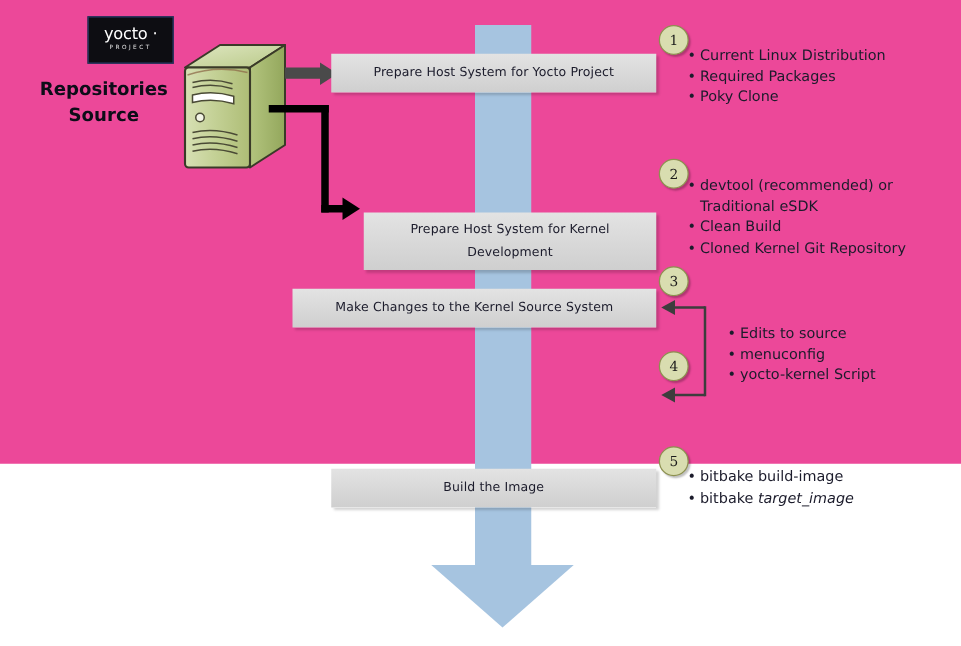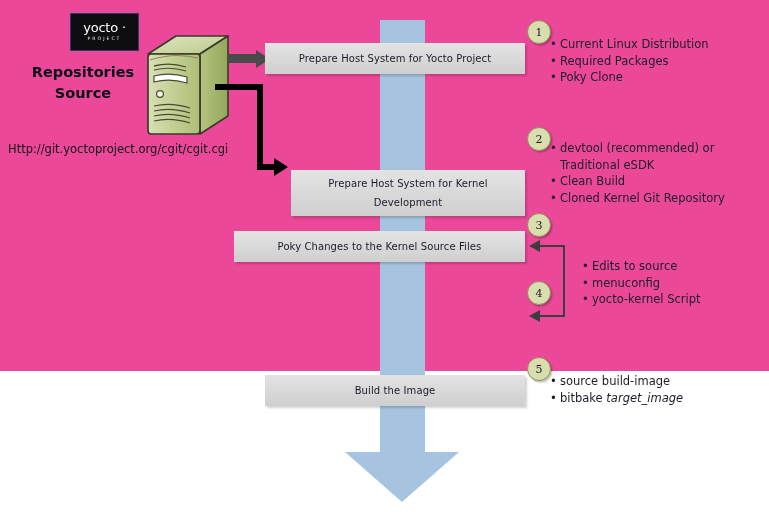--- a/index.html
+++ b/index.html
@@ -186,21 +186,20 @@
   <div class="yocto-logo">
     <div class="yl-main">yocto ·</div>
     <div class="yl-sub">PROJECT</div>
   </div>
 
   <div class="src-label">
     <div>Repositories</div>
     <div>Source</div>
   </div>
 
-  <div class="src-url">Http://git.yoctoproject.org/cgit/cgit.cgi</div>
 
   <div class="server">
     <svg width="92" height="112" viewBox="0 0 92 112" xmlns="http://www.w3.org/2000/svg">
       <defs>
         <linearGradient id="frontG" x1="0" y1="0" x2="1" y2="0">
           <stop offset="0%" stop-color="#d7e0b4"></stop>
           <stop offset="45%" stop-color="#c4d196"></stop>
           <stop offset="100%" stop-color="#aebd76"></stop>
         </linearGradient>
         <linearGradient id="sideG" x1="0" y1="0" x2="1" y2="0">
@@ -279,21 +278,21 @@
       <span class="dot">•</span>
       <span class="btext">Clean Build</span>
     </div>
     <div class="bullet-row">
       <span class="dot">•</span>
       <span class="btext">Cloned Kernel Git Repository</span>
     </div>
   </div>
 
   <div class="pbox" style="left:234px; top:231px; width:291px; height:31px;">
-    <span>Poky Changes to the Kernel Source Files</span>
+    <span>Make Changes to the Kernel Source System</span>
   </div>
   <div class="step-circle" style="left:527px; top:213px;">
     <span>3</span>
   </div>
 
   <div class="step-circle" style="left:527px; top:281px;">
     <span>4</span>
   </div>
 
   <div class="conn thin" style="left:563px; top:245px; width:1.6px; height:72px;"></div>
@@ -319,21 +318,21 @@
 
   <div class="pbox" style="left:265px; top:375px; width:260px; height:31px;">
     <span>Build the Image</span>
   </div>
   <div class="step-circle" style="left:527px; top:357px;">
     <span>5</span>
   </div>
   <div class="notes" style="left:550px; top:373px; width:200px;">
     <div class="bullet-row">
       <span class="dot">•</span>
-      <span class="btext">source build-image</span>
+      <span class="btext">bitbake build-image</span>
     </div>
     <div class="bullet-row">
       <span class="dot">•</span>
       <span class="btext"><span>bitbake </span><span class="italic">target_image</span></span>
     </div>
   </div>
 
 </div>
 
 </body></html>

